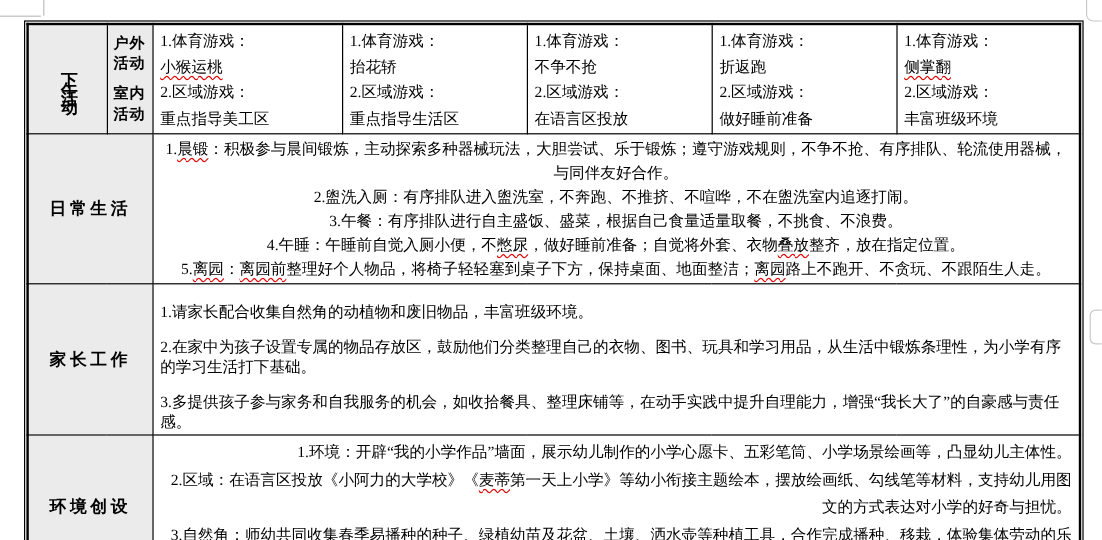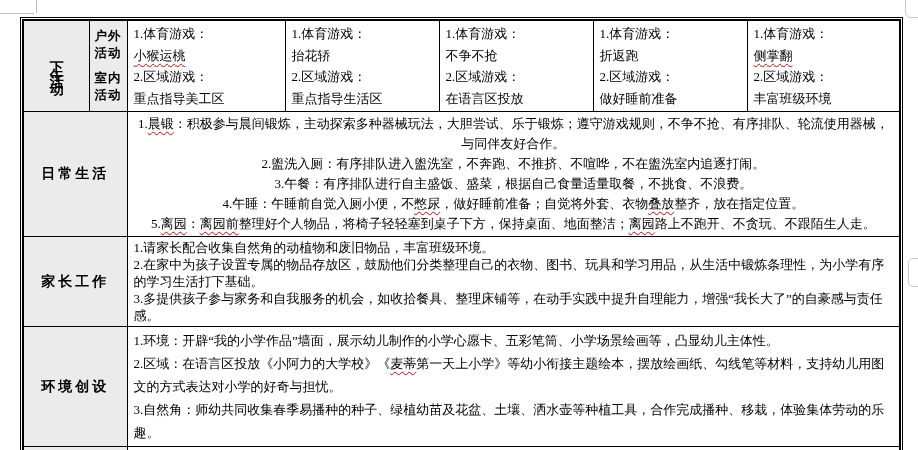--- a/index.html
+++ b/index.html
@@ -34,22 +34,22 @@
   .subwrap{
     display:flex;flex-direction:column;justify-content:space-between;
     height:100%;min-height:76px;font-weight:bold;font-size:12.5px;
     letter-spacing:1px;line-height:17px;
   }
 
   td.ct{font-size:13px;background:#fff;}
   .tline{white-space:normal;word-break:break-all;}
   td.r1 .tline{line-height:21.5px;}
   td.daily .tline{line-height:20px;text-align:center;}
-  td.parent .tline{line-height:17px;}
-  td.env .tline{line-height:23px;}
+  td.parent .tline{line-height:17px;margin-top:12px;}
+  td.env .tline{line-height:23px;text-align:right;}
 
   .sq{
     text-decoration:underline;
     text-decoration-style:wavy;
     text-decoration-color:#e00000;
     text-decoration-thickness:1px;
     text-underline-offset:3px;
   }
 </style>
 </head>

